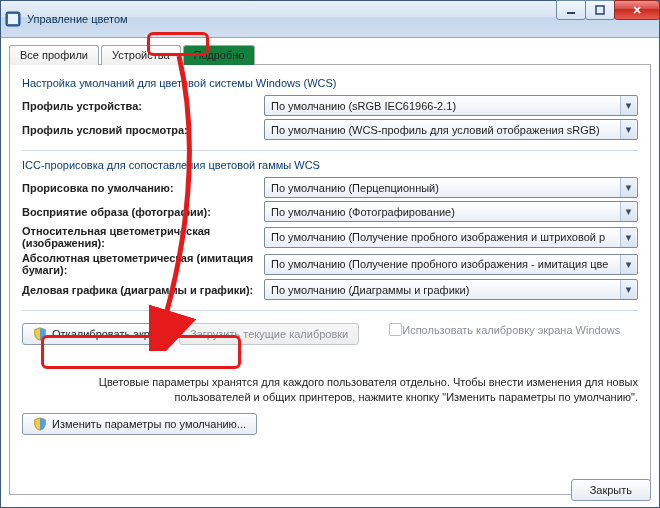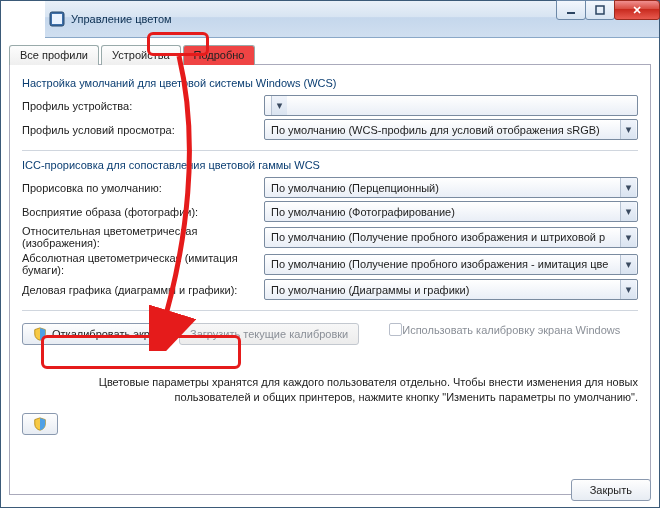--- a/index.html
+++ b/index.html
@@ -1,31 +1,31 @@
 <!DOCTYPE html>
 <html><head>
 <meta charset="utf-8">
 <style>
   * { box-sizing: border-box; font-family: "Segoe UI", Tahoma, sans-serif; font-size: 11px; }
   body { margin: 0; background: #fff; width: 660px; height: 508px; overflow: hidden; position: relative; }
   .window { width: 660px; height: 508px; border: 1px solid #3b5a78; background: #fff; position: relative; }
-  .titlebar { height: 28px; background: linear-gradient(#e9f0f8,#d7e4f2 45%,#c5d7ec 46%,#d0dff0); display:flex; align-items:center; padding:18px 4px; border-bottom:1px solid #8aa8c8;margin-left:44px;}
+  .titlebar { height: 28px; background: linear-gradient(#e9f0f8,#d7e4f2 45%,#c5d7ec 46%,#d0dff0); display:flex; align-items:center; padding:18px 4px; border-bottom:1px solid #8aa8c8;}
   .titlebar .icon { width:16px; height:16px; margin-right:6px; display:flex; align-items:center; justify-content:center;}
   .titlebar .title { color:#0b2e50; }
   .winbtns { position:absolute; top:-1px; right:-1px; display:flex; }
   .winbtn { width:30px; height:20px; border:1px solid #6d89a8; background:linear-gradient(#f3f7fd,#d7e4f2); margin-left:-1px; display:flex; align-items:center; justify-content:center; color:#2b4461; border-bottom-left-radius:3px; border-bottom-right-radius:3px;}
   .winbtn.close { width:46px; background:linear-gradient(#f08f8f,#d84b3f 45%,#c82a1e 46%,#e85a4f); border-color:#9b2a1e; color:#fff; font-weight:bold; border-top-right-radius:4px;}
   .client { padding:6px 8px 8px 8px; }
   .tabs { display:flex; border-bottom:1px solid #aab; margin-bottom:0; position:relative; }
   .tab { padding:3px 10px 4px 10px; border:1px solid #9aa; border-bottom:none; background:linear-gradient(#fdfdfd,#efefef); margin-right:2px; border-top-left-radius:3px; border-top-right-radius:3px; position:relative; top:1px; color:#222;}
-  .tab.active { background:#ef4444; z-index:2; }
+  .tab.active { background:#15803d; z-index:2; }
   .tabpanel { border:1px solid #aab; border-top:none; padding:10px 12px 12px 12px; background:#fff; height:430px; position:relative; }
   .group-title { color:#0b3e72; margin:2px 0 6px 0; }
   .row { display:flex; align-items:center; margin:3px 0; }
-  .row .label { width:242px; color:#222; }
+  .row .label { width:242px; color:#222;font-weight:bold; }
   .combo { flex:1; height:21px; border:1px solid #7a8ba0; border-radius:2px; background:linear-gradient(#fff,#e9eef6); display:flex; align-items:center; padding:0 6px; position:relative; overflow:hidden;}
   .combo .val { white-space:nowrap; overflow:hidden; text-overflow:ellipsis; color:#222; flex:1;}
   .combo .arrow { width:16px; text-align:center; color:#3a4a60; border-left:1px solid #b6c2d2; margin-right:-5px; height:100%; display:flex; align-items:center; justify-content:center; background:linear-gradient(#f0f4fb,#d9e3f0);}
   hr.sep { border:none; border-top:1px solid #d0d6de; margin:10px 0 8px 0;}
   .calib-area { position:relative; padding-top:4px;}
   .calib-box { display:inline-flex; flex-direction:row; gap:6px; }
   .btn { height:22px; border:1px solid #8a99af; border-radius:3px; background:linear-gradient(#fefefe,#e7ecf3); padding:0 10px; display:inline-flex; align-items:center; color:#222; gap:5px;}
   .btn.disabled { color:#8a8f97; background:linear-gradient(#f7f7f7,#ececec); border-color:#c3c8cf;}
   .checkbox { display:flex; align-items:center; gap:0; color:#8a8f97;}
   .cb-box { width:13px; height:13px; border:1px solid #b8beca; background:#fff; border-radius:2px;}
@@ -72,20 +72,21 @@
       <div class="tab active"><span>Подробно</span></div>
     </div>
 
     <div class="tabpanel">
 
       <div class="group-title">Настройка умолчаний для цветовой системы Windows (WCS)</div>
 
       <div class="row">
         <div class="label">Профиль устройства:</div>
         <div class="combo">
+          <span class="val">По умолчанию (sRGB IEC61966-2.1)</span>
           <span class="arrow">▾</span>
         </div>
       </div>
 
       <div class="row">
         <div class="label">Профиль условий просмотра:</div>
         <div class="combo">
           <span class="val">По умолчанию (WCS-профиль для условий отображения sRGB)</span>
           <span class="arrow">▾</span>
         </div>
@@ -159,20 +160,21 @@
       </div>
 
       <div class="note">Цветовые параметры хранятся для каждого пользователя отдельно. Чтобы внести изменения для новых пользователей и общих принтеров, нажмите кнопку "Изменить параметры по умолчанию".</div>
 
       <div style="margin-top:8px;">
         <div class="btn">
           <svg class="shield" viewBox="0 0 16 16">
               <path d="M8 1 L14 3 V8 C14 12 11 14.5 8 15 C5 14.5 2 12 2 8 V3 Z" fill="#f7c945" stroke="#b78a12"></path>
               <path d="M8 1 L8 15 C11 14.5 14 12 14 8 V3 Z" fill="#4ea0e6"></path>
             </svg>
+          <span>Изменить параметры по умолчанию...</span>
         </div>
       </div>
 
     </div>
 
     <div class="footer">
       <div class="btn" style="padding:0 18px;">
         <span>Закрыть</span>
       </div>
     </div>

